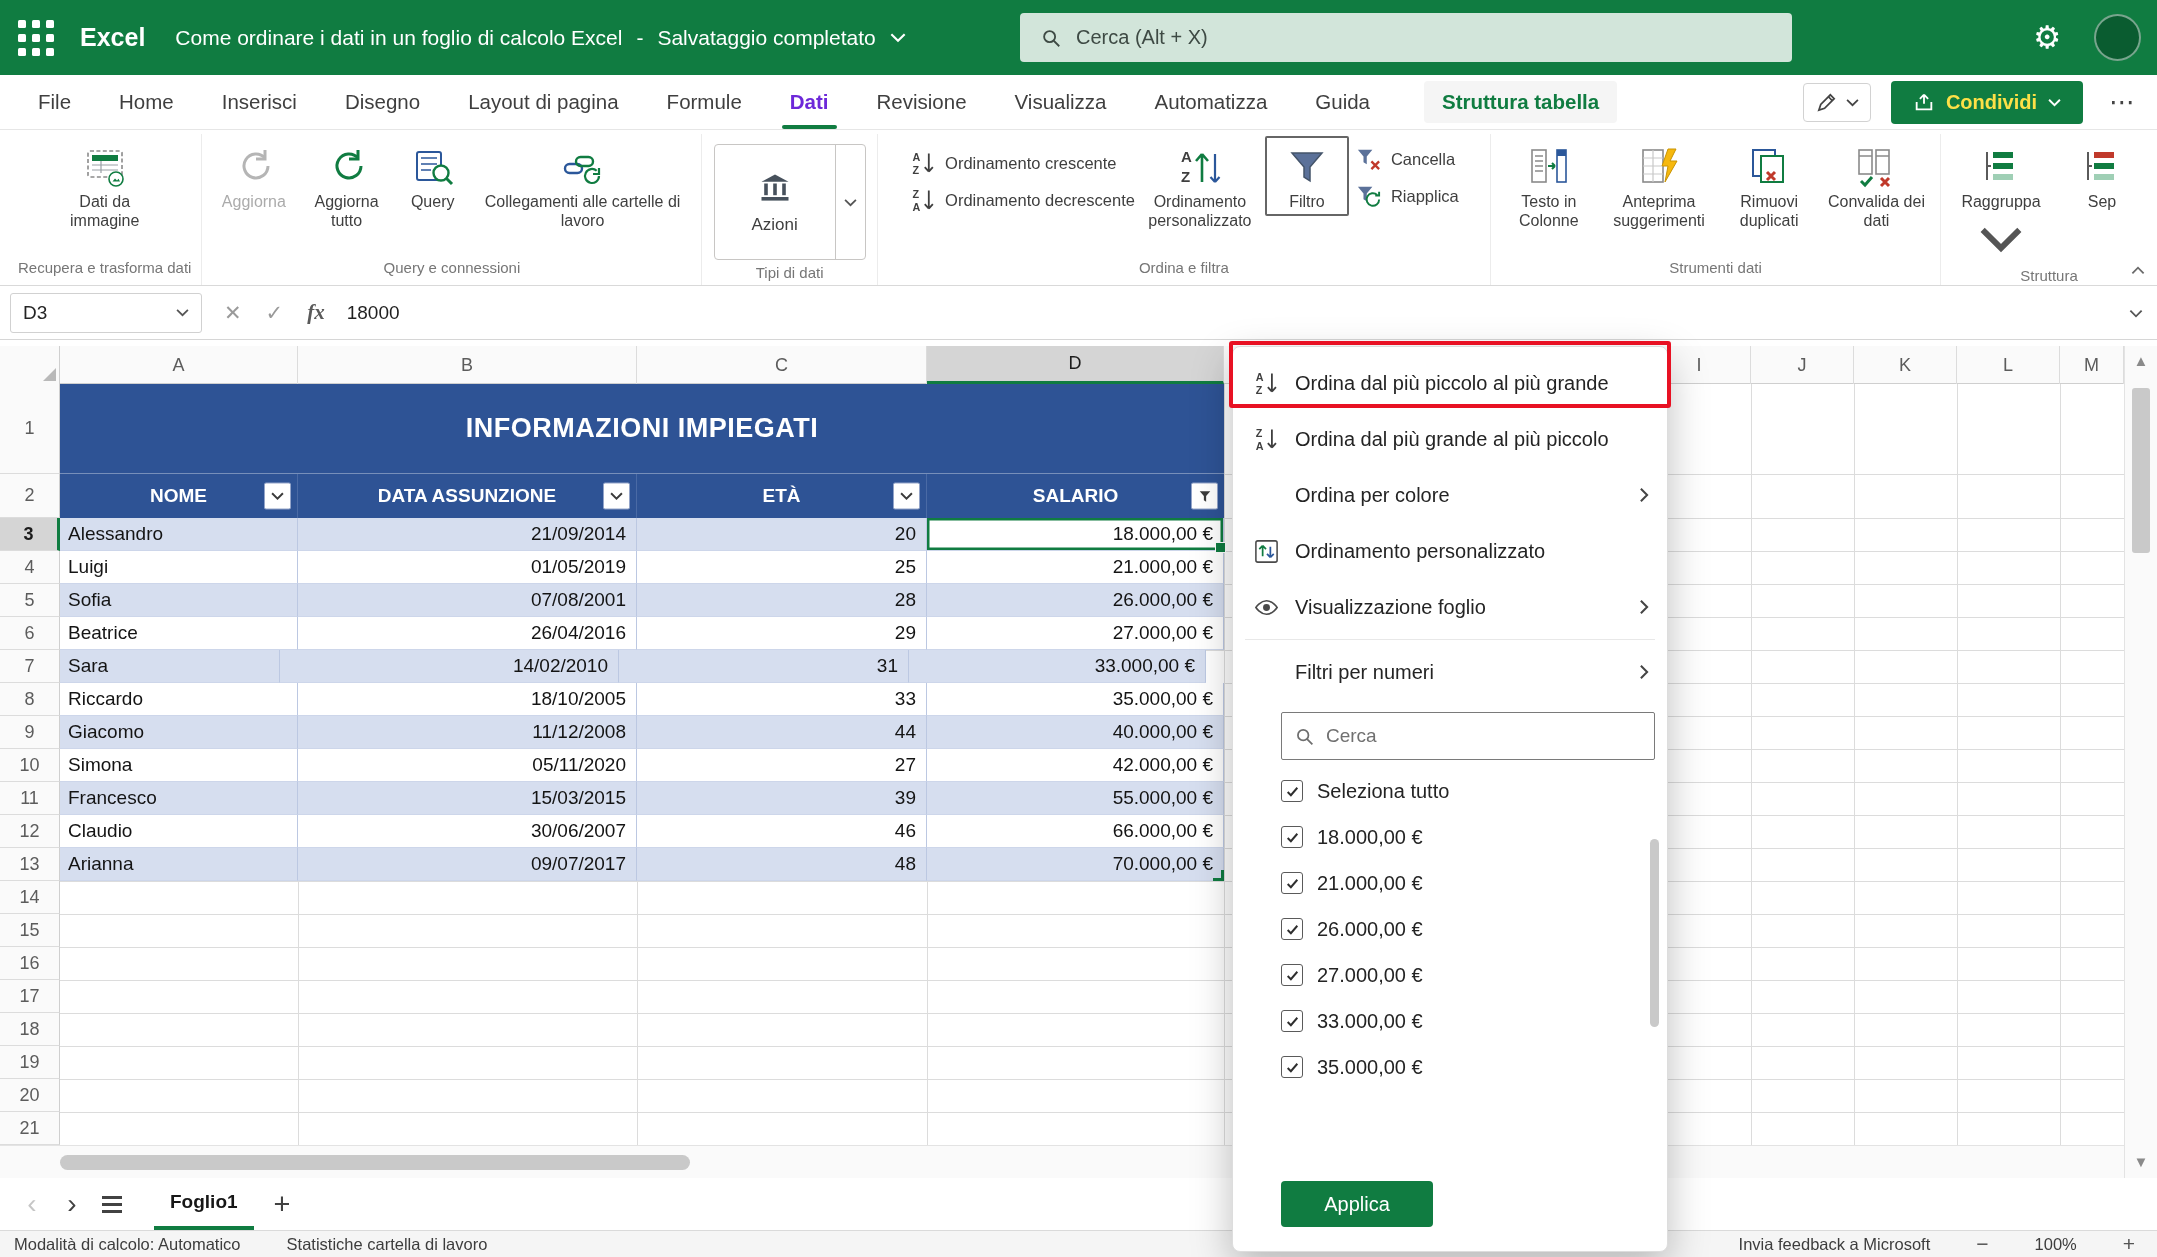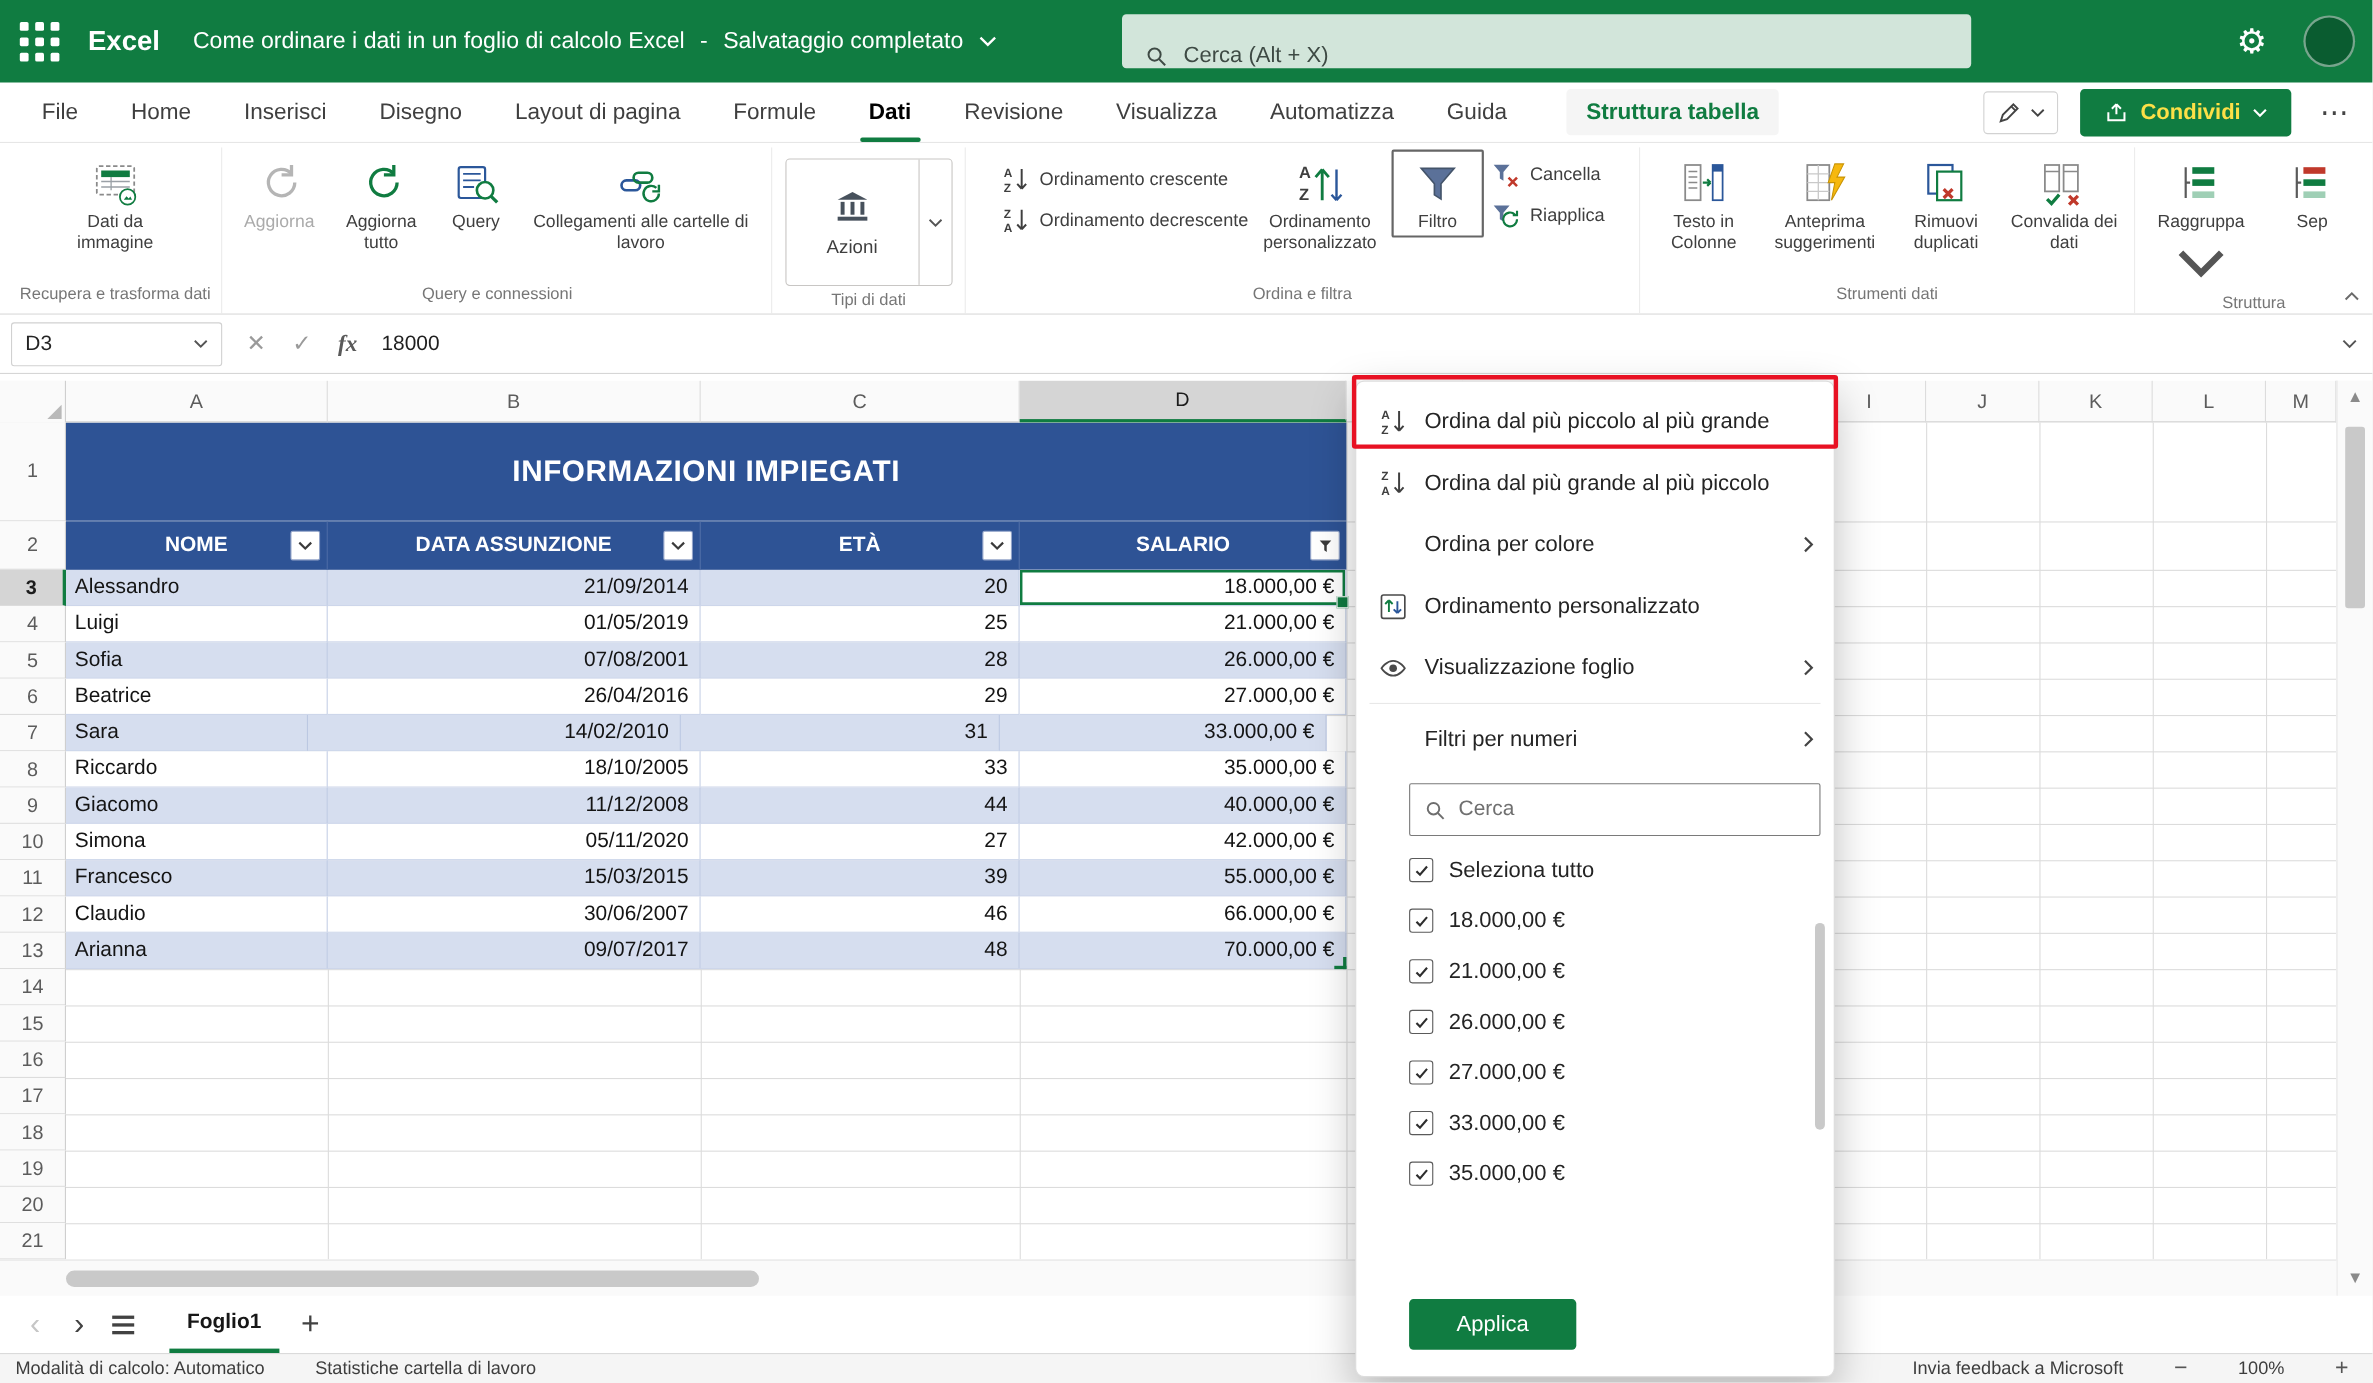--- a/index.html
+++ b/index.html
@@ -6,29 +6,29 @@
 body{font-family:"Liberation Sans","DejaVu Sans",sans-serif;background:#e4e4e4}
 .app{position:relative;width:2157px;height:1257px;background:#fff;overflow:hidden}
 
 
 .topbar{position:absolute;top:0;left:0;right:0;height:75px;background:#107C41;display:flex;align-items:center;color:#fff;z-index:20}
 .waffle{width:72px;height:75px;display:grid;place-content:center;grid-template-columns:repeat(3,8px);gap:6px;cursor:pointer}
 .waffle i{width:8px;height:8px;background:#fff;border-radius:1.5px}
 .brand{font-size:25px;font-weight:700;margin:0 30px 0 8px}
 .doc{display:flex;align-items:center;gap:14px;font-size:21px;white-space:nowrap}
 .doc .chev{width:16px;height:11px}
-.searchbar{position:absolute;left:1020px;top:13px;width:772px;height:49px;background:#d2e5da;border-radius:4px;display:flex;align-items:flex-end;gap:14px;padding:0 20px;color:#3e4a44;font-size:20px;cursor:text}
+.searchbar{position:absolute;left:1020px;top:13px;width:772px;height:49px;background:#d2e5da;border-radius:4px;display:flex;align-items:center;gap:14px;padding:0 20px;color:#3e4a44;font-size:20px;cursor:text}
 .gearbtn{position:absolute;right:96px;top:0;height:75px;display:flex;align-items:center;font-size:31px;cursor:pointer}
 .avatar{position:absolute;right:16px;top:14px;width:47px;height:47px;border-radius:50%;background:#0a5c30;border:2px solid rgba(255,255,255,.45)}
 
 
 .tabstrip{position:absolute;top:75px;left:0;right:0;height:55px;background:#fff;display:flex;align-items:center;border-bottom:1px solid #e6e6e6;padding-left:14px;z-index:19}
 #tablist{display:flex;height:100%}
 .tab{padding:0 24px;display:flex;align-items:center;font-size:20.5px;color:#3f3f3f;position:relative;cursor:pointer;white-space:nowrap}
-.tab.active{font-weight:700;color:#000000}
+.tab.active{font-weight:700;color:#6d28d9}
 .tab.active:after{content:"";position:absolute;left:16px;right:16px;bottom:0;height:4px;background:#107C41;border-radius:2px}
 .ctxtab{margin-left:30px;color:#107C41;font-weight:600;font-size:20.5px;background:#f5f5f5;padding:9px 18px;border-radius:4px;cursor:pointer;white-space:nowrap}
 .rightcluster{margin-left:auto;display:flex;align-items:center;gap:20px;padding-right:16px}
 .penbtn{display:flex;align-items:center;gap:8px;border:1px solid #d2d2d2;border-radius:4px;padding:7px 11px;color:#444;cursor:pointer}
 .sharebtn{display:flex;align-items:center;gap:11px;background:#107C41;color:#fde047;font-weight:600;font-size:20px;padding:10px 22px;border-radius:4px;border:none;font-family:inherit;cursor:pointer}
 .morebtn{font-size:26px;color:#444;cursor:pointer;padding:0 6px}
 
 
 .ribbon{position:absolute;top:130px;left:0;right:0;height:156px;background:#fff;border-bottom:1px solid #d9d9d9;display:flex;align-items:stretch;padding:4px 0 0 8px;z-index:18}
 .rgroup{display:flex;flex-direction:column;padding:2px 10px;position:relative}

